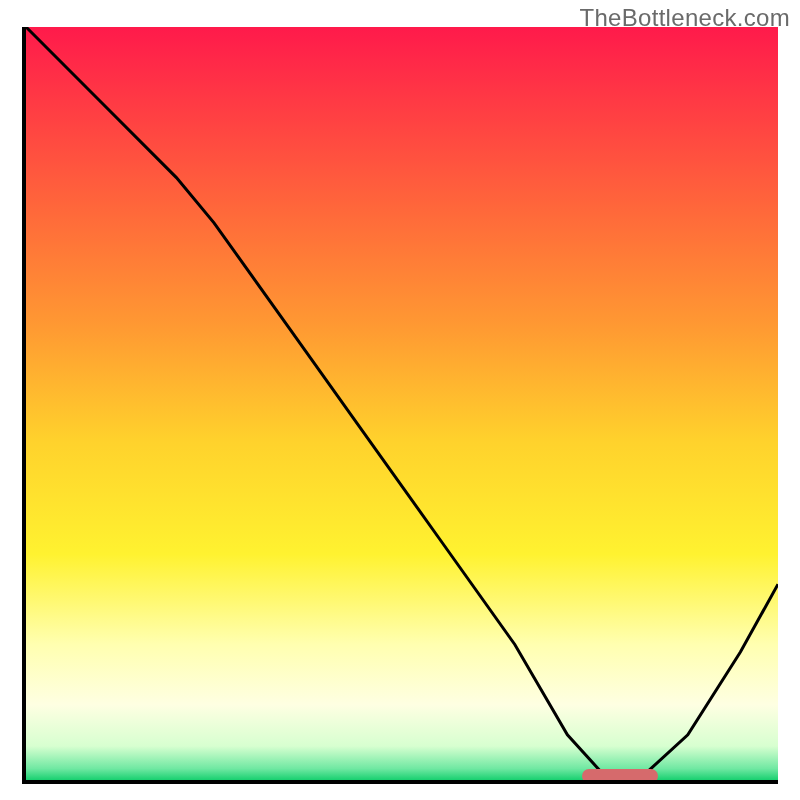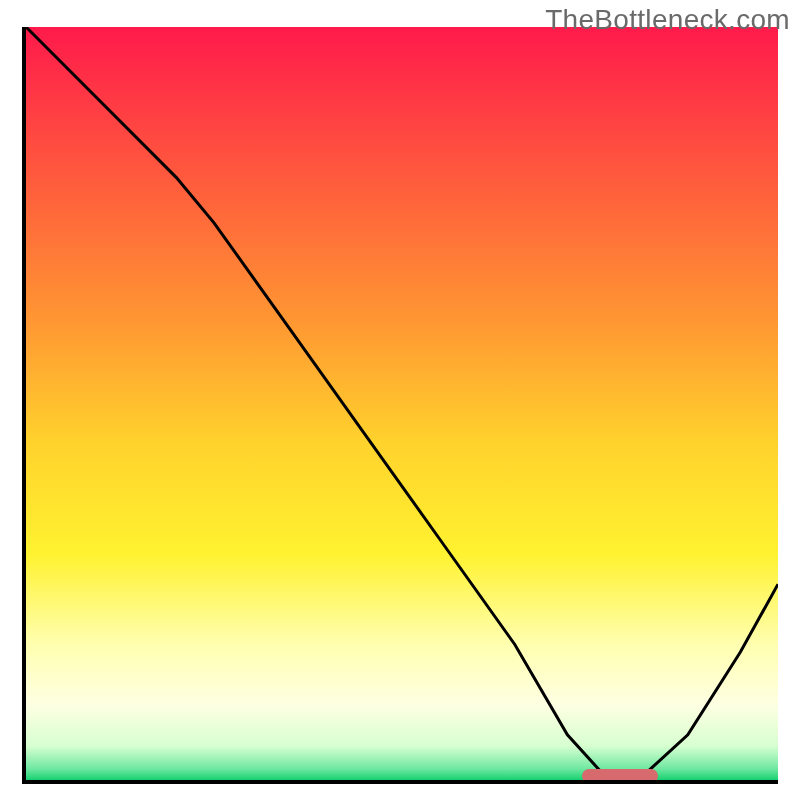--- a/index.html
+++ b/index.html
@@ -13,21 +13,21 @@
   .chart-container {
     position: relative;
     width: 800px;
     height: 800px;
   }
   .watermark {
     position: absolute;
     top: 4px;
     right: 10px;
     color: #6a6a6a;
-    font-size: 28px;
+    font-size: 24px;
     letter-spacing: 0.3px;
     z-index: 4;
   }
   .plot-frame {
     position: absolute;
     left: 22px;
     top: 27px;
     width: 756px;
     height: 757px;
     border-left: 4px solid #000;

